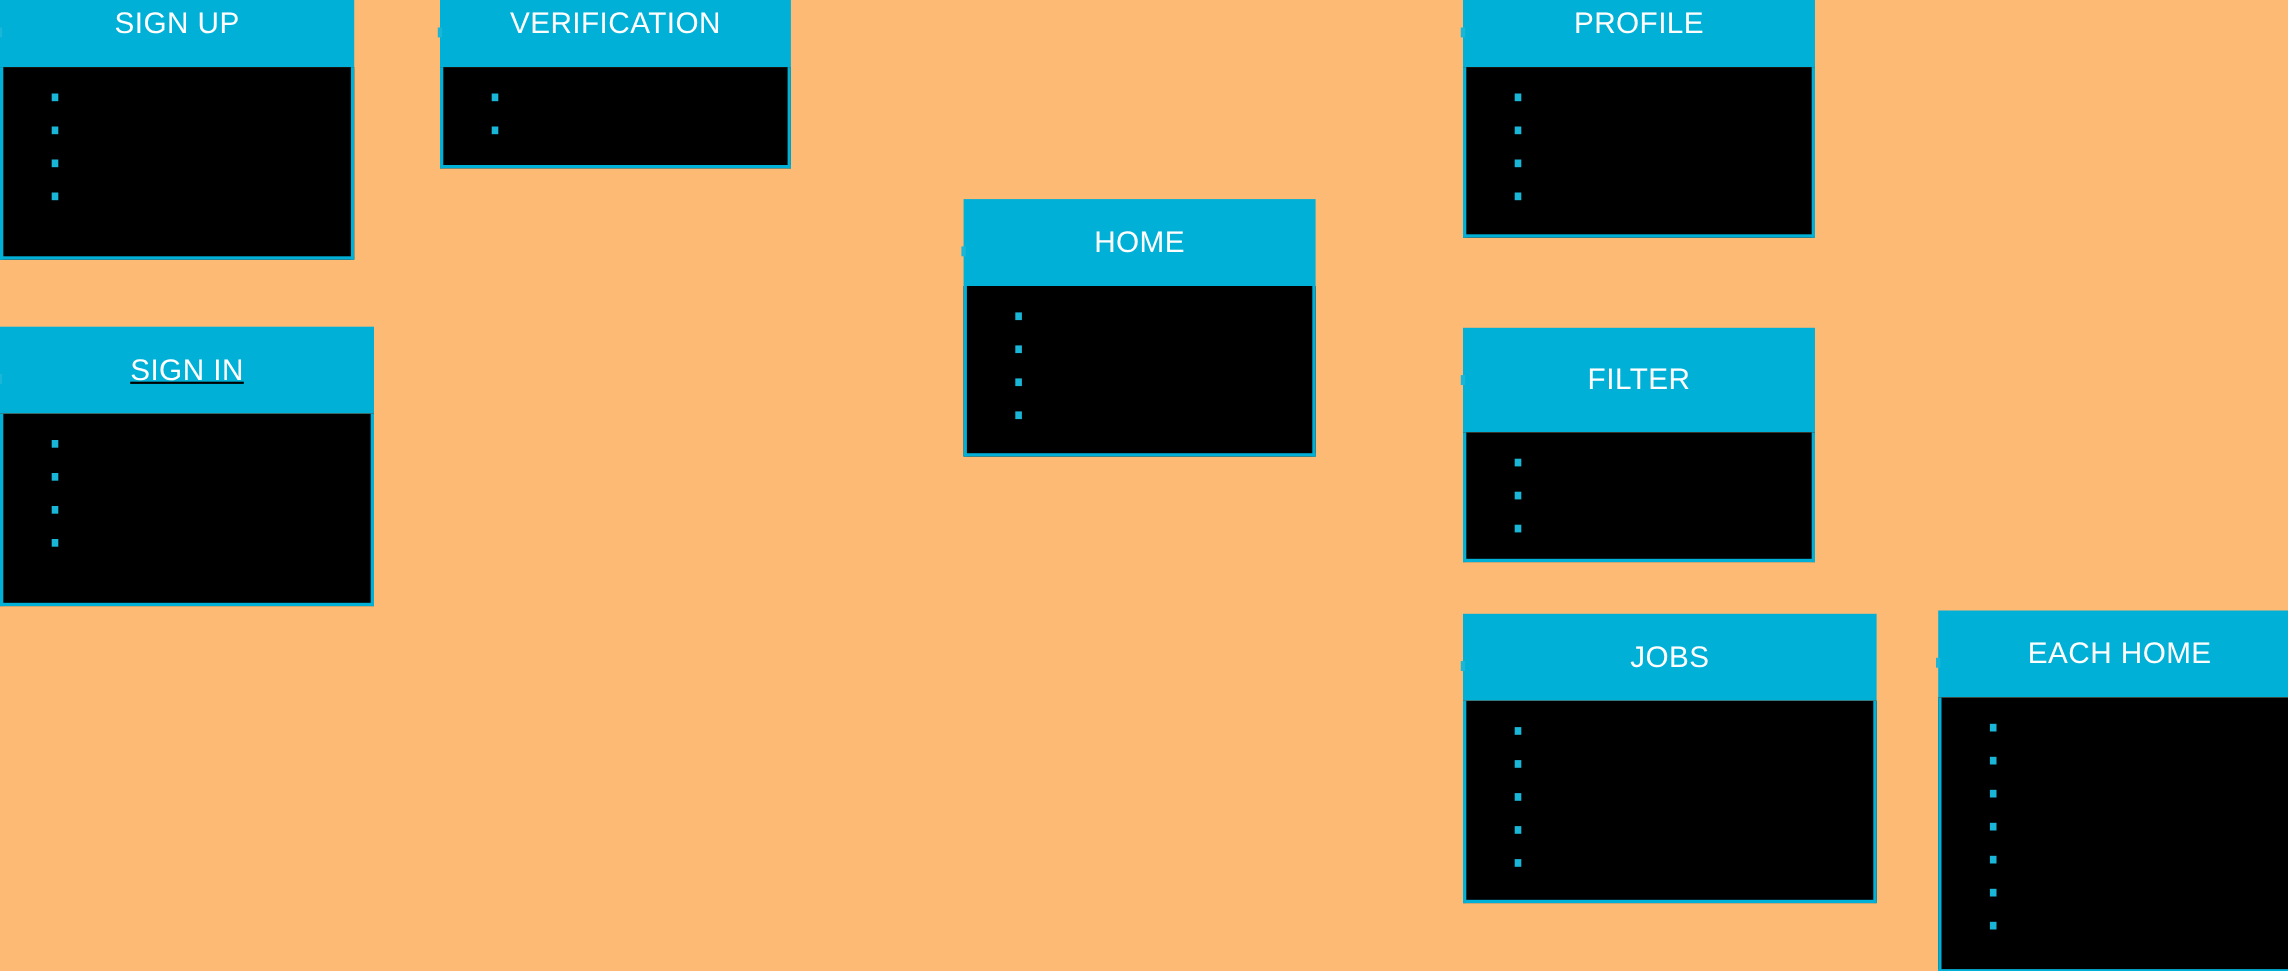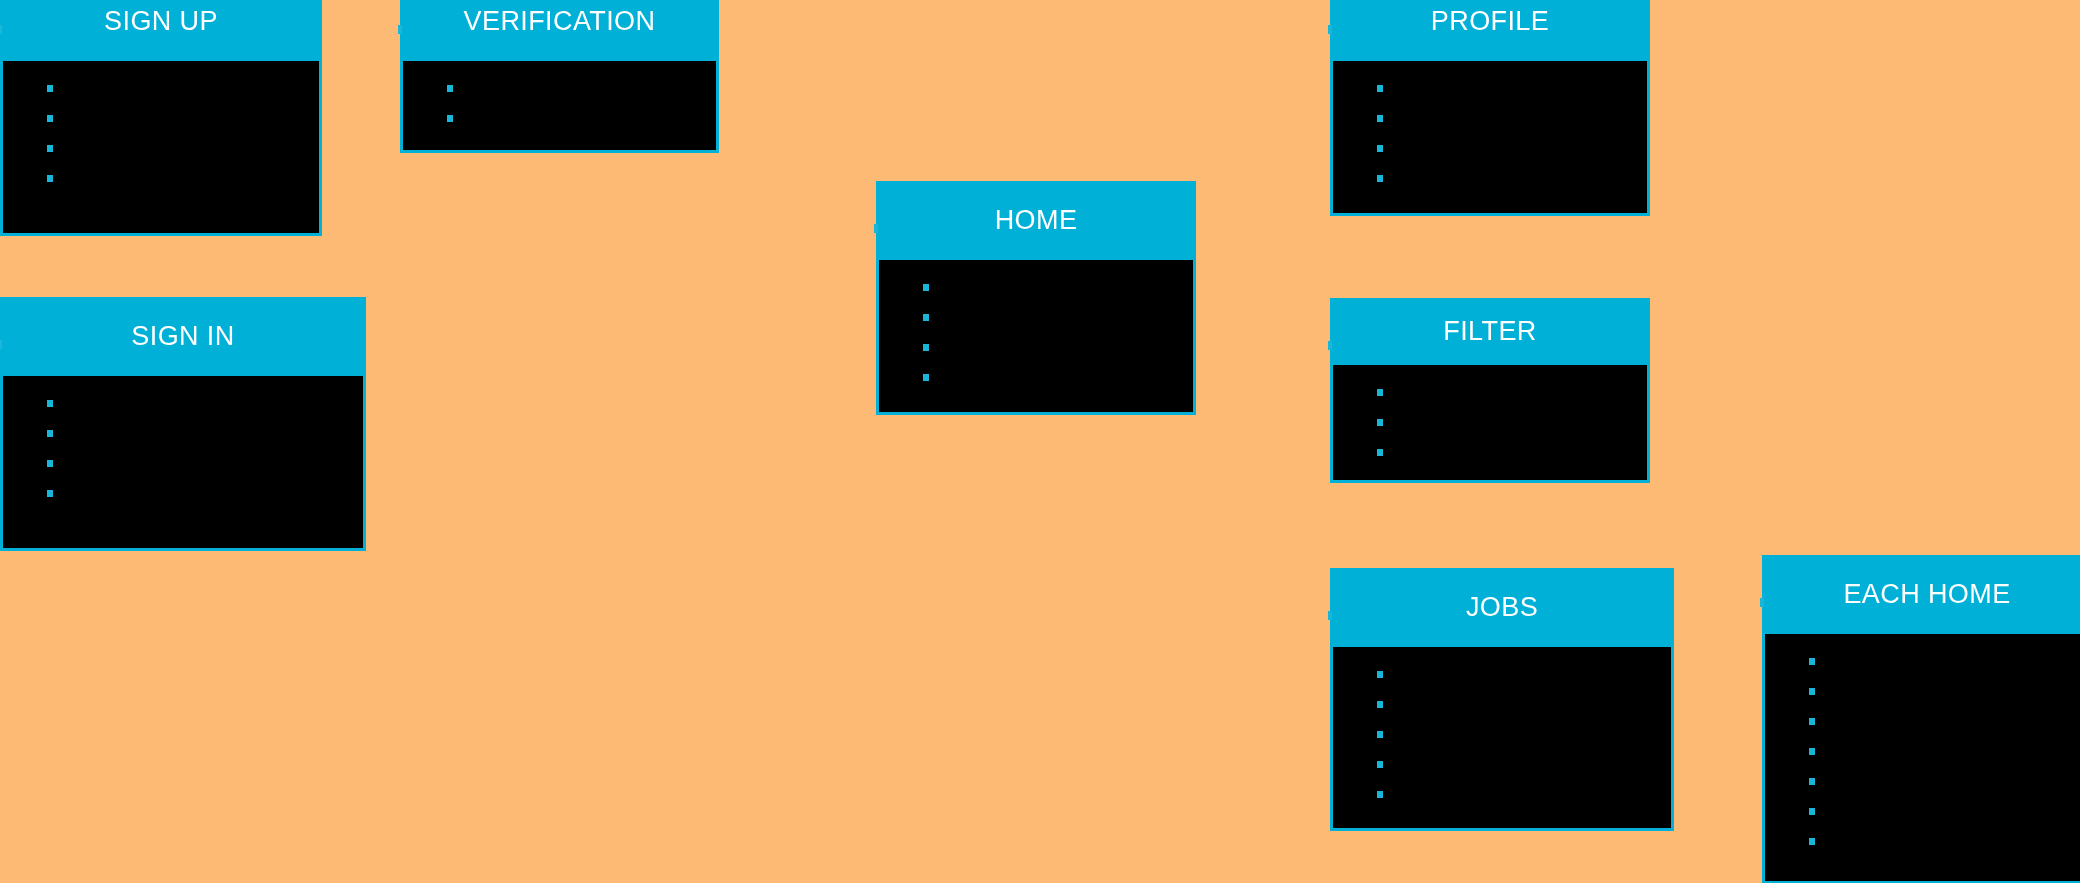--- a/index.html
+++ b/index.html
@@ -119,21 +119,21 @@
         <ul class="bullet-list">
           <li class="bullet-item" style="top: 24px; position: absolute;">
             <span class="bullet-marker" style="background: rgb(26, 182, 216);"></span>
           </li>
           <li class="bullet-item" style="top: 54px; position: absolute;">
             <span class="bullet-marker" style="background: rgb(26, 182, 216);"></span>
           </li>
         </ul>
       </div>
     </div>
-    <div class="card" style="left: 0px; top: 297px; width: 366px;">
+    <div class="card" style="left: 0px; top: 297px; width: 340px; text-decoration: underline;">
       <div class="card-header" style="height: 79px; background: rgb(0, 176, 215); color: rgb(255, 255, 255);">
         <span>SIGN IN</span>
       </div>
       <div class="connector-stub" style="background: rgb(26, 182, 216); left: -2px; top: 43px;"></div>
       <div class="card-body" style="height: 175px; border-color: rgb(0, 176, 215);">
         <ul class="bullet-list">
           <li class="bullet-item" style="top: 24px; position: absolute;">
             <span class="bullet-marker" style="background: rgb(26, 182, 216);"></span>
           </li>
           <li class="bullet-item" style="top: 54px; position: absolute;">
@@ -186,39 +186,39 @@
           <li class="bullet-item" style="top: 84px; position: absolute;">
             <span class="bullet-marker" style="background: rgb(26, 182, 216);"></span>
           </li>
           <li class="bullet-item" style="top: 114px; position: absolute;">
             <span class="bullet-marker" style="background: rgb(26, 182, 216);"></span>
           </li>
         </ul>
       </div>
     </div>
     <div class="card" style="left: 1330px; top: 298px; width: 320px;">
-      <div class="card-header" style="height: 67px; background: rgb(0, 176, 215); color: rgb(255, 255, 255); justify-content: center;">
+      <div class="card-header" style="height: 95px; background: rgb(0, 176, 215); color: rgb(255, 255, 255); justify-content: center;">
         <span>FILTER</span>
       </div>
       <div class="connector-stub" style="background: rgb(26, 182, 216); left: -2px; top: 43px;"></div>
       <div class="card-body" style="height: 118px; border-color: rgb(0, 176, 215);">
         <ul class="bullet-list">
           <li class="bullet-item" style="top: 24px; position: absolute;">
             <span class="bullet-marker" style="background: rgb(26, 182, 216);"></span>
           </li>
           <li class="bullet-item" style="top: 54px; position: absolute;">
             <span class="bullet-marker" style="background: rgb(26, 182, 216);"></span>
           </li>
           <li class="bullet-item" style="top: 84px; position: absolute;">
             <span class="bullet-marker" style="background: rgb(26, 182, 216);"></span>
           </li>
         </ul>
       </div>
     </div>
-    <div class="card" style="left: 1330px; top: 558px; width: 344px; margin-top: 10px;">
+    <div class="card" style="left: 1330px; top: 558px; width: 376px;">
       <div class="card-header" style="height: 79px; background: rgb(0, 176, 215); color: rgb(255, 255, 255);">
         <span>JOBS</span>
       </div>
       <div class="connector-stub" style="background: rgb(26, 182, 216); left: -2px; top: 43px;"></div>
       <div class="card-body" style="height: 184px; border-color: rgb(0, 176, 215);">
         <ul class="bullet-list">
           <li class="bullet-item" style="top: 24px; position: absolute;">
             <span class="bullet-marker" style="background: rgb(26, 182, 216);"></span>
           </li>
           <li class="bullet-item" style="top: 54px; position: absolute;">

